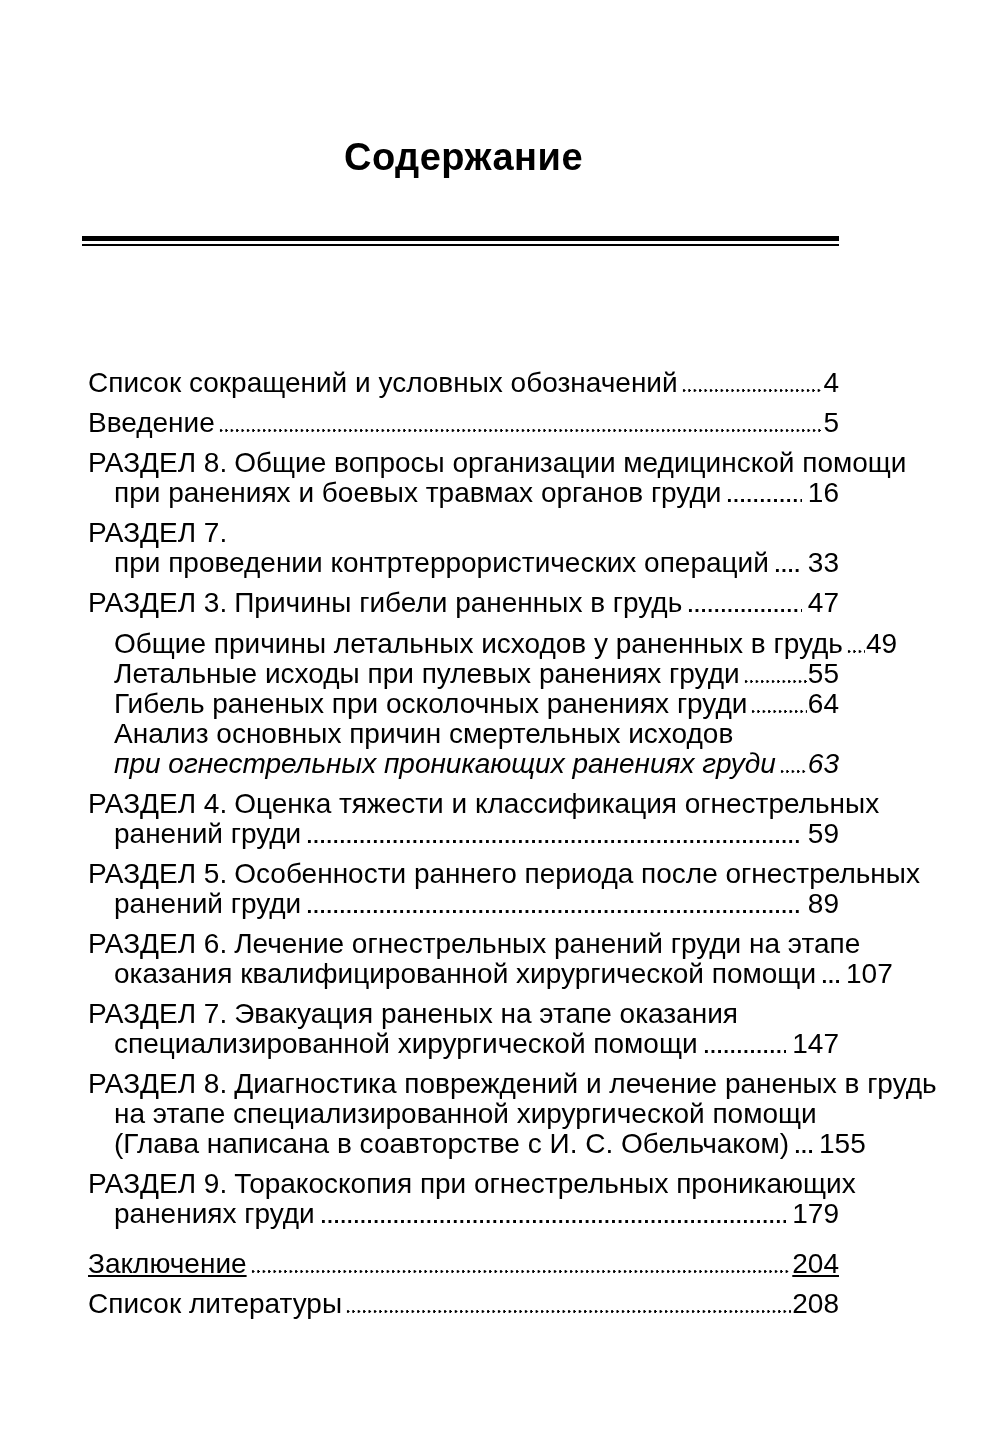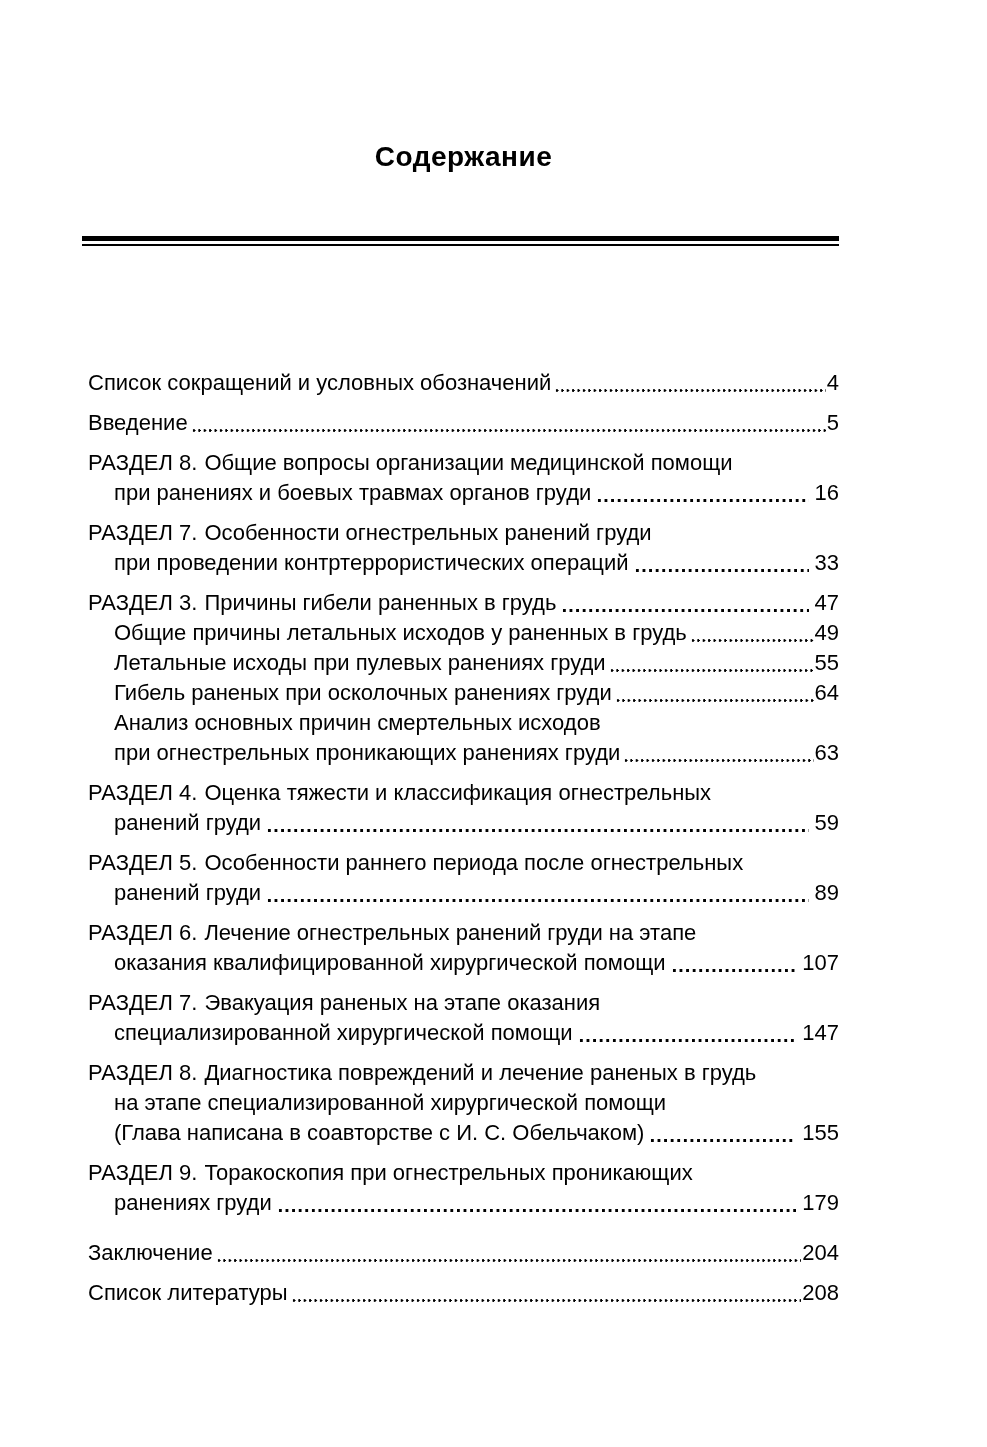--- a/index.html
+++ b/index.html
@@ -16,49 +16,49 @@
   }
   .content {
     position: absolute;
     left: 88px;
     top: 0;
     width: 751px;
   }
 
   .doc-title {
     margin-top: 134px;
-    font-size: 28px;
+    font-size: 38px;
     line-height: 46px;
     font-weight: bold;
     text-align: center;
     letter-spacing: 0.5px;
   }
 
   .double-rule {
     margin-top: 56px;
     margin-left: -6px;
     height: 10px;
     border-top: 5px solid #000;
     border-bottom: 2px solid #000;
   }
 
   .toc { margin-top: 122px; }
 
   .entry {
-    font-size: 22px;
+    font-size: 28px;
     line-height: 30px;
     margin-top: 10px;
   }
   .line { display: flex; align-items: baseline; }
   .cont { padding-left: 26px; }
 
   .entry.sub { padding-left: 26px; margin-top: 0; }
-  .entry.sub .cont { padding-left: 0; }
-  .entry.sub.first-sub { }
-  .entry.backmatter { margin-top: 20px; }
+  .entry.sub .cont { padding-left: 0; font-style: italic; }
+  .entry.sub.first-sub { margin-top: 11px; }
+  .entry.backmatter { margin-top: 20px; text-decoration: underline; }
 
   .prefix { margin-right: 7px; white-space: nowrap; }
   .b { font-weight: normal; }
   .txt { white-space: nowrap; }
   .pg { white-space: nowrap; }
 
   .leader {
     flex: 1 1 auto;
     min-width: 18px;
     height: 7px;
@@ -111,21 +111,20 @@
         <div class="line cont">
           <span class="txt b">при ранениях и боевых травмах органов груди</span>
           <span class="leader bl"></span>
           <span class="pg b">16</span>
         </div>
       </div>
 
       <div class="entry">
         <div class="line">
           <span class="prefix">РАЗДЕЛ 7.</span>
-          <span class="txt b">Особенности огнестрельных ранений груди</span>
         </div>
         <div class="line cont">
           <span class="txt b">при проведении контртеррористических операций</span>
           <span class="leader bl"></span>
           <span class="pg b">33</span>
         </div>
       </div>
 
       <div class="entry">
         <div class="line">

